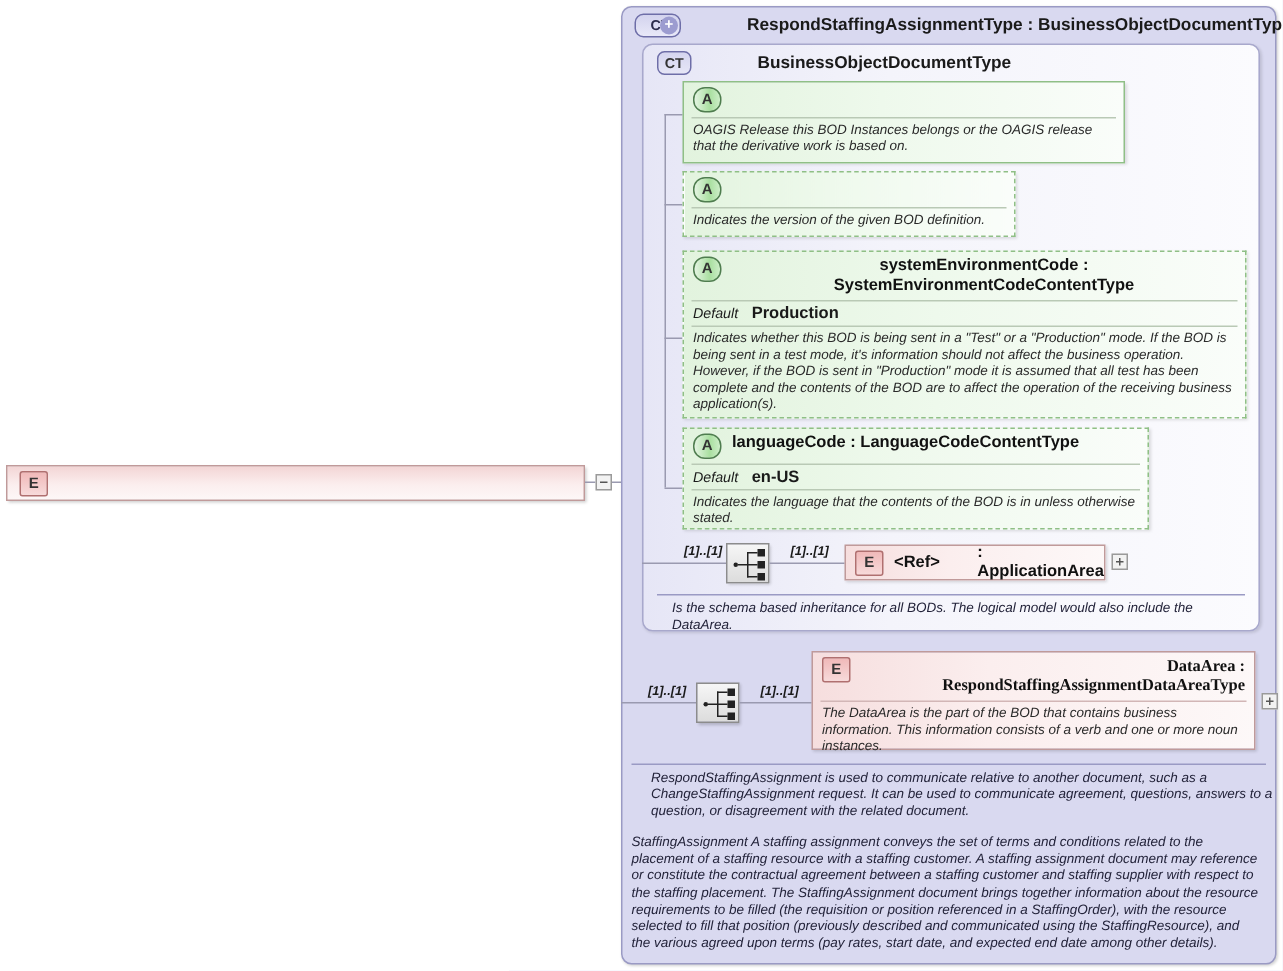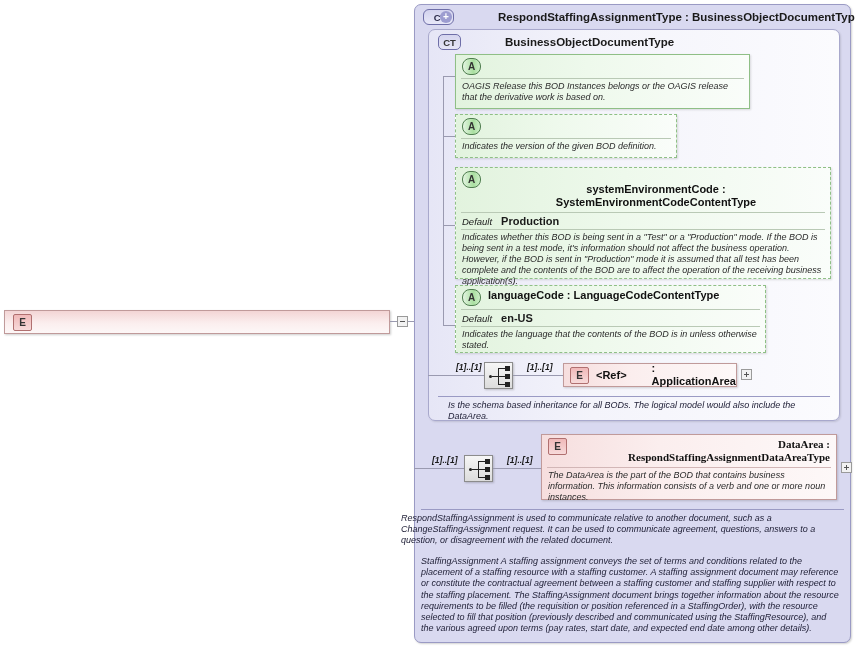--- a/index.html
+++ b/index.html
@@ -142,21 +142,21 @@
     align-items: flex-start;
     gap: 7px;
     padding: 3px 6px 3px 6px;
   }
   .attr-name {
     font-size: 11px;
     font-weight: bold;
     color: #111;
     line-height: 13px;
   }
-  .attr-name.centered { text-align: center; margin-top: 12px; }
+  .attr-name.centered { text-align: center; }
   .attr-sep {
     height: 1px;
     background: #b9c9b5;
     margin: 0 5px;
   }
   .attr-default {
     display: flex;
     gap: 9px;
     padding: 2px 6px 2px 6px;
     font-size: 9.5px;
@@ -415,16 +415,16 @@
     <div class="ref-head">
       <span class="badge badge-e">E</span>
       <span class="ref-label centered" style="flex:1; text-align:right;font-family:Liberation Serif, serif;">DataArea : RespondStaffingAssignmentDataAreaType</span>
     </div>
     <div class="ref-sep"></div>
     <div class="ref-doc">The DataArea is the part of the BOD that contains business information. This information consists of a verb and one or more noun instances.</div>
   </div>
   <div class="toggle plus" style="left:841px; top:462px;"></div>
 
   <div class="doc-rule" style="left:421px; top:509px; width:423px;"></div>
-  <div class="doc-block" style="left:401px; top:513px; width:420px;">RespondStaffingAssignment is used to communicate relative to another document, such as a ChangeStaffingAssignment request. It can be used to communicate agreement, questions, answers to a question, or disagreement with the related document.</div>
+  <div class="doc-block" style="left:434px; top:513px; width:420px;">RespondStaffingAssignment is used to communicate relative to another document, such as a ChangeStaffingAssignment request. It can be used to communicate agreement, questions, answers to a question, or disagreement with the related document.</div>
   <div class="doc-block" style="left:421px; top:556px; width:420px;">StaffingAssignment  A staffing assignment conveys the set of terms and conditions related to the placement of a staffing resource with a staffing customer. A staffing assignment document may reference or constitute the contractual agreement between a staffing customer and staffing supplier with respect to the staffing placement. The StaffingAssignment document brings together information about the resource requirements to be filled (the requisition or position referenced in a StaffingOrder), with the resource selected to fill that position (previously described and communicated using the StaffingResource), and the various agreed upon terms (pay rates, start date, and expected end date among other details).</div>
 
 </div>
 
 </body></html>

